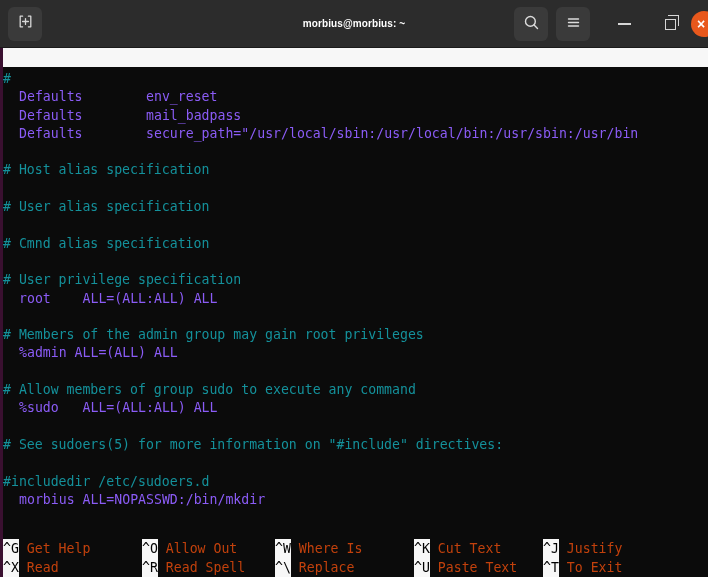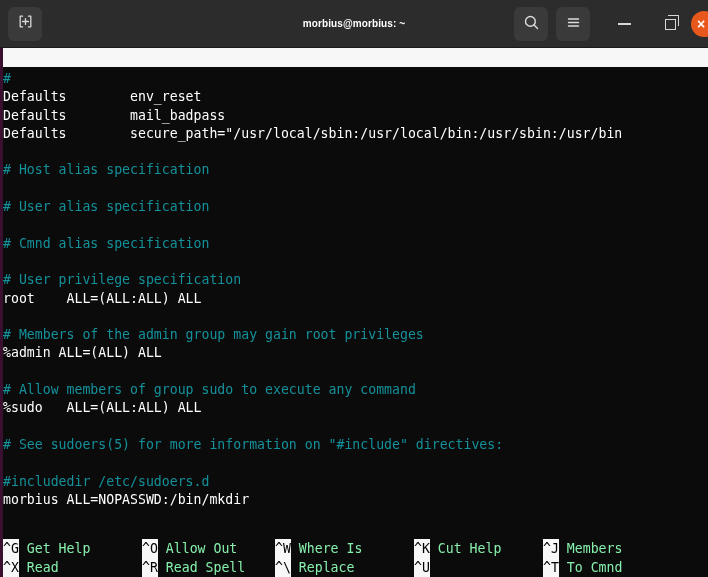--- a/index.html
+++ b/index.html
@@ -137,42 +137,42 @@
     font-family: "DejaVu Sans Mono", monospace;
     font-size: 13.2px;
     line-height: 18.3px;
     white-space: pre;
     color: #ffffff;
     padding-top: 3px;
     overflow: hidden;
   }
   .line { height: 18.3px; overflow: hidden; }
   .c-comment { color: #14919b; }
-  .c-text { color: #ffffff; }
+  .c-text { color: #8b5cf6; margin-left: 16px; }
 
   .statusbar {
     position: absolute;
     left: 0;
     bottom: 0;
     width: 100%;
     font-family: "DejaVu Sans Mono", monospace;
     font-size: 13.2px;
     line-height: 19px;
     color: #ffffff;
     background: #0b0b0b;
     padding-left: 3px;
     box-sizing: border-box;
   }
   .sb-cell { display: flex; white-space: pre; }
   .key {
     background: #f7f7f7;
     color: #000000;
     display: inline-block;
   }
-  .lbl { color: #86efac; display: inline-block; }
+  .lbl { color: #c2410c; display: inline-block; }
 </style>
 </head>
 <body>
 
 <div class="window">
 
   <div class="titlebar">
 
     <div class="newtab-wrap">
       <div class="tb-btn">
@@ -225,22 +225,22 @@
     <div class="nano-header">
       
     </div>
 
     <div class="editor" id="editor"><div class="line"><span class="c-comment">#</span></div><div class="line"><span class="c-text">Defaults        env_reset</span></div><div class="line"><span class="c-text">Defaults        mail_badpass</span></div><div class="line"><span class="c-text">Defaults        secure_path="/usr/local/sbin:/usr/local/bin:/usr/sbin:/usr/bin</span></div><div class="line"><span class="c-text"></span></div><div class="line"><span class="c-comment"># Host alias specification</span></div><div class="line"><span class="c-text"></span></div><div class="line"><span class="c-comment"># User alias specification</span></div><div class="line"><span class="c-text"></span></div><div class="line"><span class="c-comment"># Cmnd alias specification</span></div><div class="line"><span class="c-text"></span></div><div class="line"><span class="c-comment"># User privilege specification</span></div><div class="line"><span class="c-text">root    ALL=(ALL:ALL) ALL</span></div><div class="line"><span class="c-text"></span></div><div class="line"><span class="c-comment"># Members of the admin group may gain root privileges</span></div><div class="line"><span class="c-text">%admin ALL=(ALL) ALL</span></div><div class="line"><span class="c-text"></span></div><div class="line"><span class="c-comment"># Allow members of group sudo to execute any command</span></div><div class="line"><span class="c-text">%sudo   ALL=(ALL:ALL) ALL</span></div><div class="line"><span class="c-text"></span></div><div class="line"><span class="c-comment"># See sudoers(5) for more information on "#include" directives:</span></div><div class="line"><span class="c-text"></span></div><div class="line"><span class="c-comment">#includedir /etc/sudoers.d</span></div><div class="line"><span class="c-text">morbius ALL=NOPASSWD:/bin/mkdir</span></div></div>
 
     <div class="statusbar" id="statusbar" style="position: absolute; height: 38px;">
         <div class="sb-cell" style="position: absolute; left: 0px; top: 0px;"><span class="key">^G</span><span class="lbl"> Get Help</span></div>
         <div class="sb-cell" style="position: absolute; left: 139px; top: 0px;"><span class="key">^O</span><span class="lbl"> Allow Out</span></div>
         <div class="sb-cell" style="position: absolute; left: 272px; top: 0px;"><span class="key">^W</span><span class="lbl"> Where Is</span></div>
-        <div class="sb-cell" style="position: absolute; left: 411px; top: 0px;"><span class="key">^K</span><span class="lbl"> Cut Help</span></div>
-        <div class="sb-cell" style="position: absolute; left: 540px; top: 0px;"><span class="key">^J</span><span class="lbl"> Members</span></div>
+        <div class="sb-cell" style="position: absolute; left: 411px; top: 0px;"><span class="key">^K</span><span class="lbl"> Cut Text</span></div>
+        <div class="sb-cell" style="position: absolute; left: 540px; top: 0px;"><span class="key">^J</span><span class="lbl"> Justify</span></div>
         <div class="sb-cell" style="position: absolute; left: 0px; top: 19px;"><span class="key">^X</span><span class="lbl"> Read</span></div>
         <div class="sb-cell" style="position: absolute; left: 139px; top: 19px;"><span class="key">^R</span><span class="lbl"> Read Spell</span></div>
         <div class="sb-cell" style="position: absolute; left: 272px; top: 19px;"><span class="key">^\</span><span class="lbl"> Replace</span></div>
-        <div class="sb-cell" style="position: absolute; left: 411px; top: 19px;"><span class="key">^U</span></div>
-        <div class="sb-cell" style="position: absolute; left: 540px; top: 19px;"><span class="key">^T</span><span class="lbl"> To Cmnd</span></div>
+        <div class="sb-cell" style="position: absolute; left: 411px; top: 19px;"><span class="key">^U</span><span class="lbl"> Paste Text</span></div>
+        <div class="sb-cell" style="position: absolute; left: 540px; top: 19px;"><span class="key">^T</span><span class="lbl"> To Exit</span></div>
       </div>
   </div>
 </div>
 
 </body></html>

